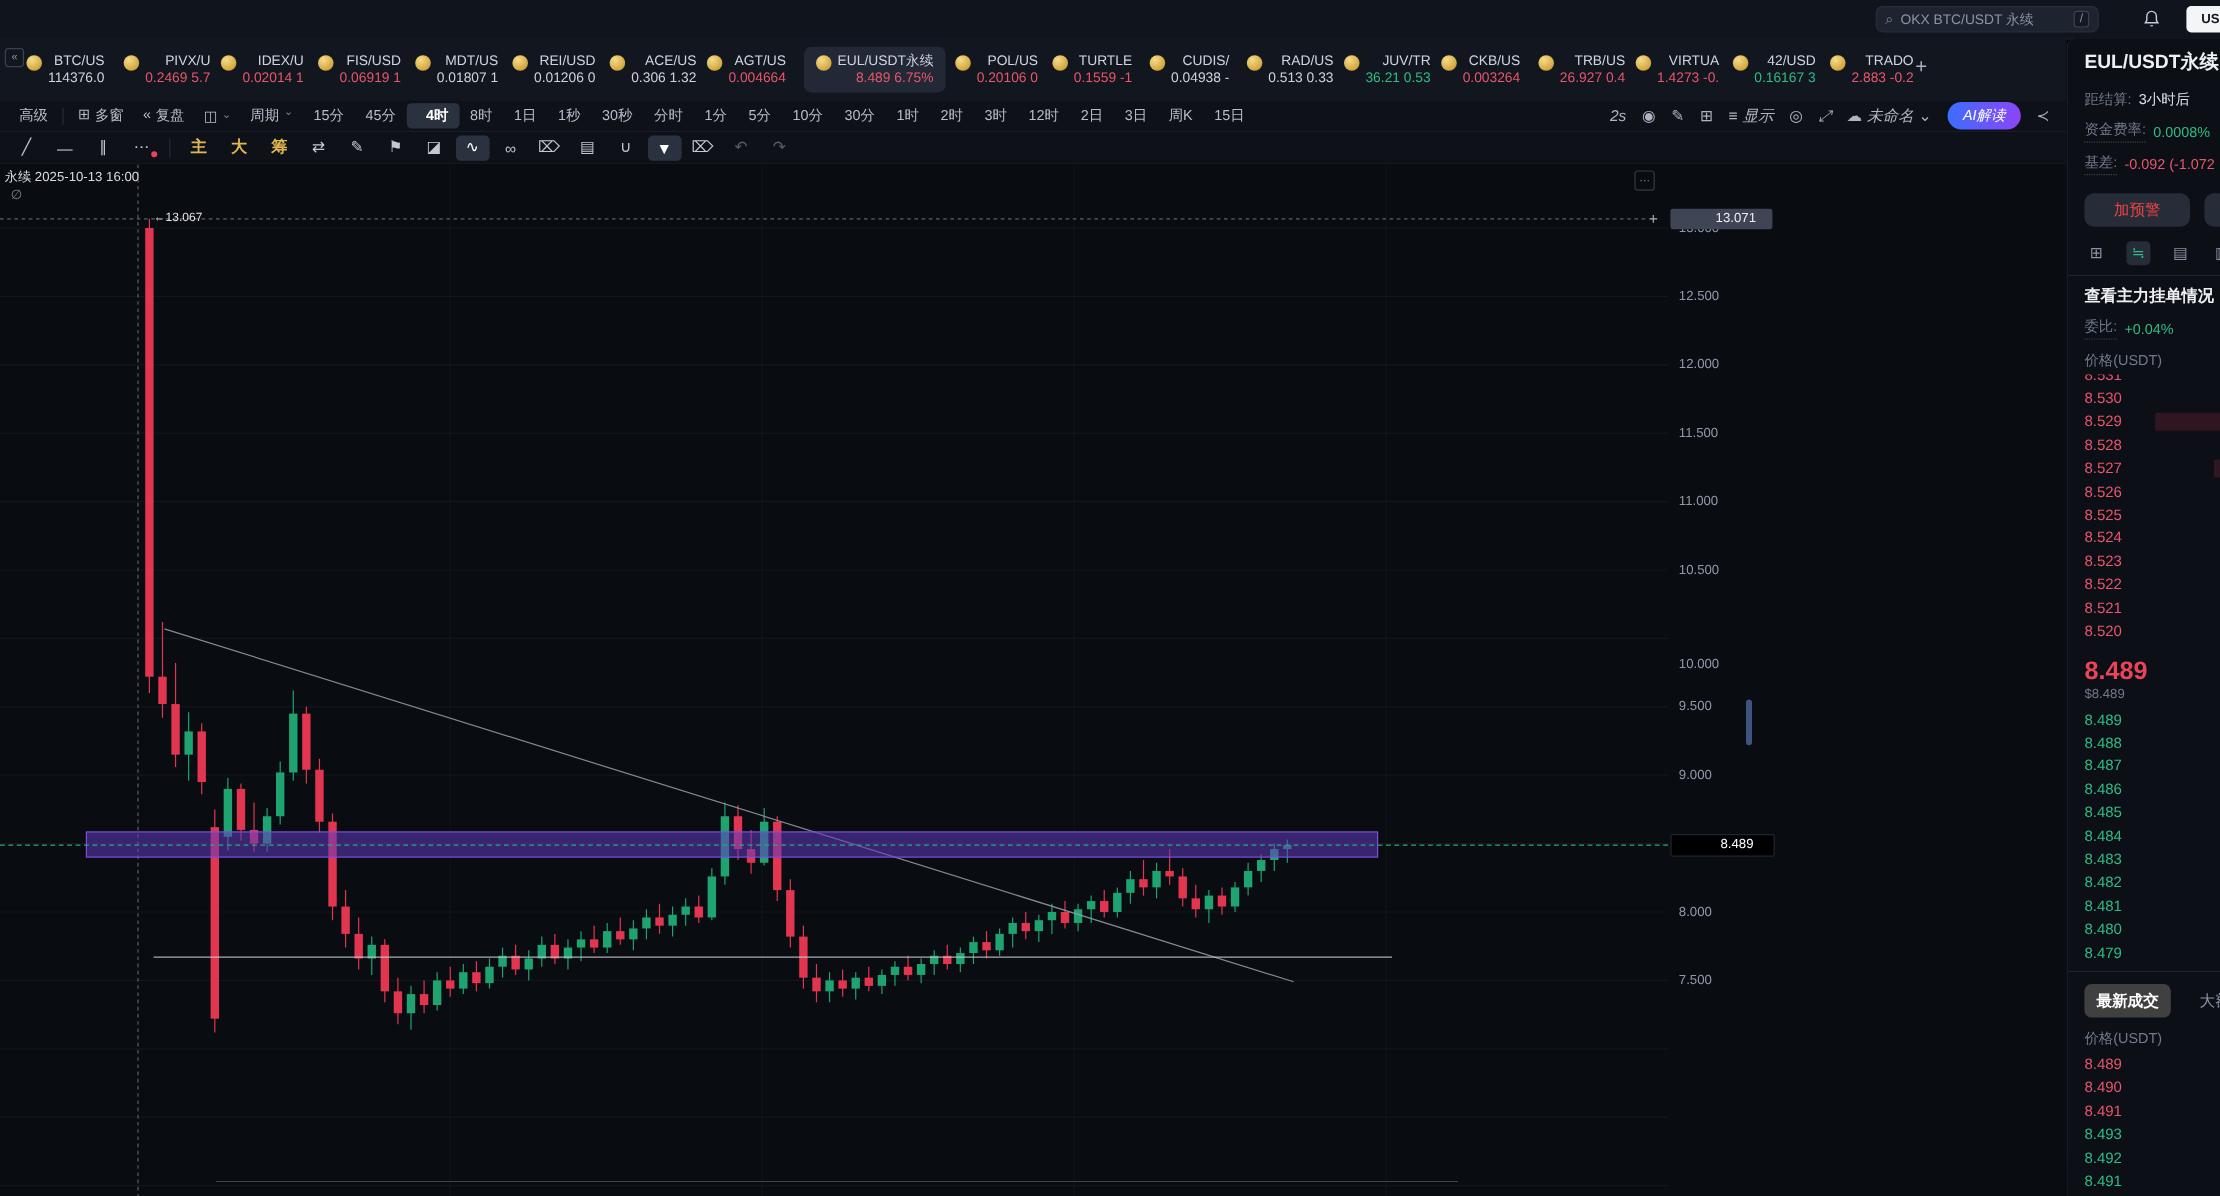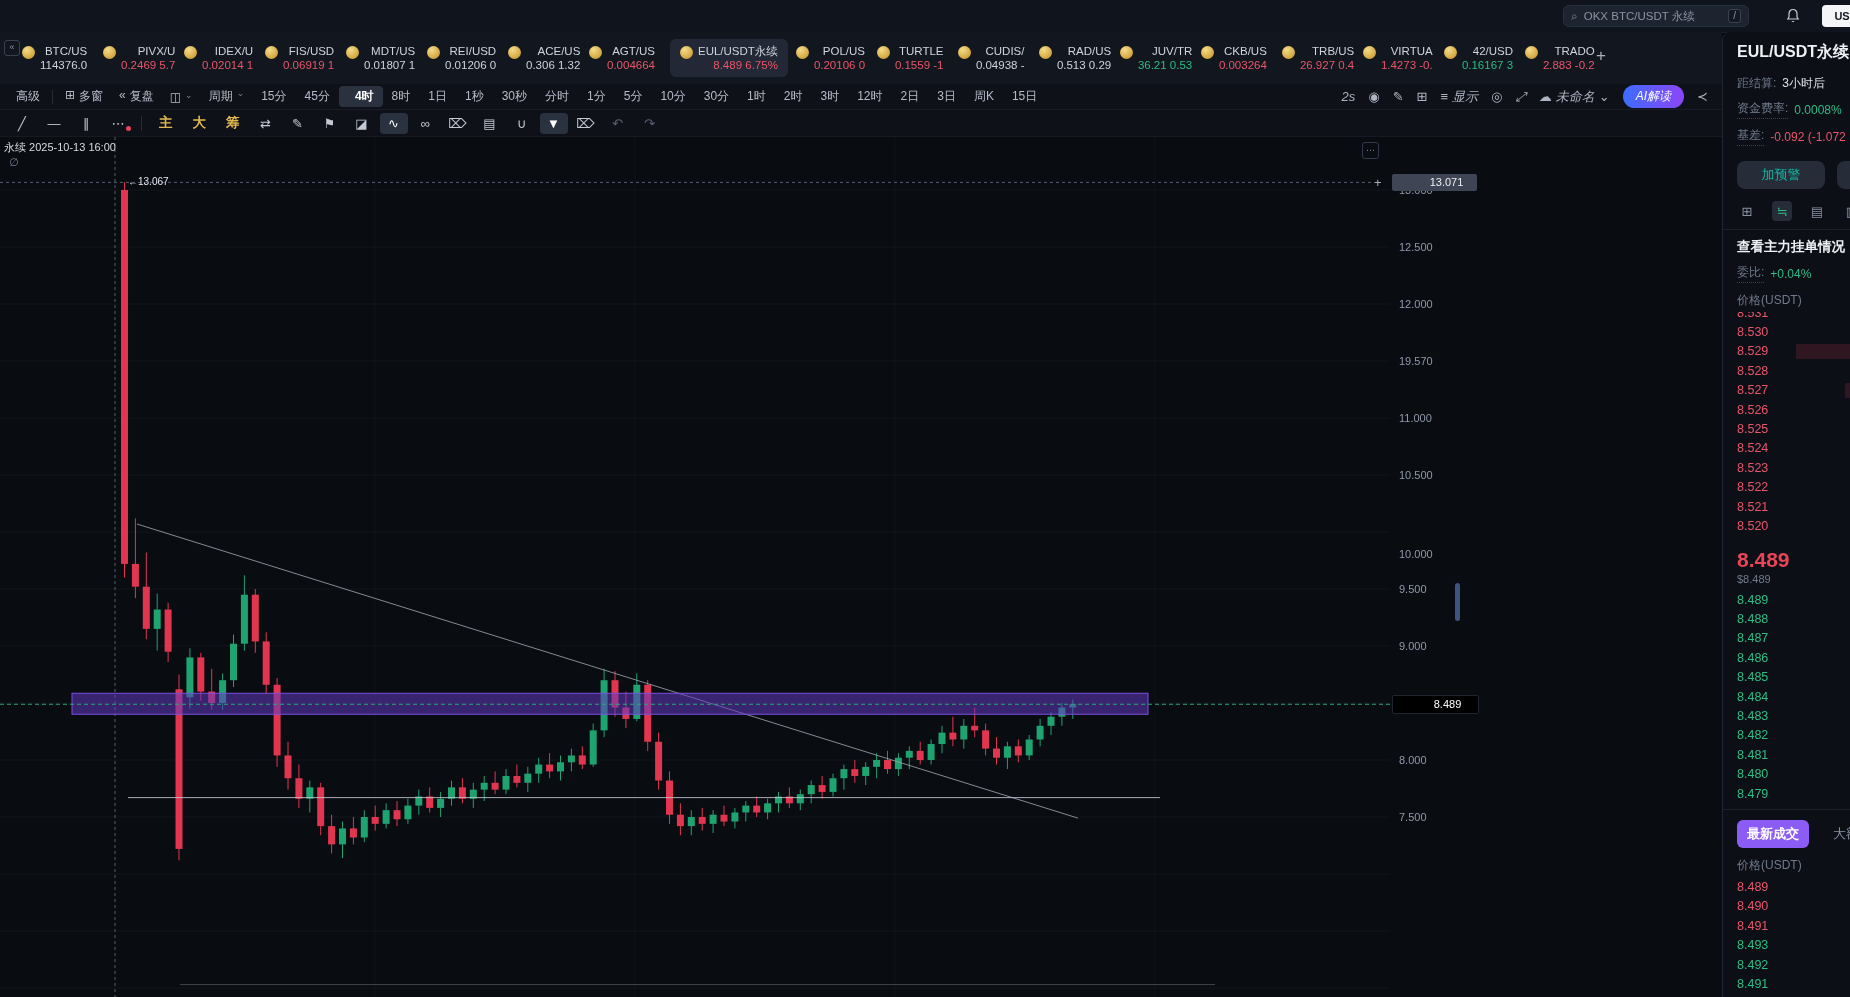--- a/index.html
+++ b/index.html
@@ -71,39 +71,39 @@
   
   .rpanel{position:absolute;left:1722px;top:32px;width:190px;height:965px;background:#0c0f16;
           border-left:1px solid #20262f;border-top-left-radius:8px;box-sizing:border-box;
           padding:8px 0 0 14px;overflow:hidden;}
   .ptitle{font-size:16px;font-weight:bold;color:#eef0f4;margin:2px 0 12px;white-space:nowrap;}
   .stat{display:flex;gap:6px;font-size:12px;margin:8px 0;white-space:nowrap;align-items:center;}
   .slabel{color:#707a8a;}
   .slabel.dot{border-bottom:1px dotted #3c4350;padding-bottom:1px;}
   .sval{color:#dde1e8;}
   .btnrow{display:flex;gap:12px;margin:15px 0 10px;}
-  .pbtn{background:#262c38;color:#14b8a6;font-size:13px;height:28px;min-width:88px;border-radius:8px;
+  .pbtn{background:#262c38;color:#ef4444;font-size:13px;height:28px;min-width:88px;border-radius:8px;
         display:flex;align-items:center;justify-content:center;cursor:pointer;white-space:nowrap;flex:none;padding:0 14px;box-sizing:border-box;}
   .iconrow{display:flex;gap:15px;margin:12px 0 8px;align-items:center;}
   .pic{width:20px;height:20px;display:flex;align-items:center;justify-content:center;color:#8a92a3;
        font-size:13px;border-radius:4px;cursor:pointer;}
   .pic.active{background:#262c38;color:#2dbd85;}
   .pdiv{height:1px;background:#1c222c;margin:6px 0 6px -14px;}
   .oblink{font-size:13.5px;font-weight:bold;color:#eef0f4;margin:8px 0 6px;cursor:pointer;white-space:nowrap;}
   .obhead{display:flex;width:160px;justify-content:space-between;color:#707a8a;font-size:12px;margin:9px 0 3px;white-space:nowrap;}
   .obrow{position:relative;height:19.4px;display:flex;align-items:center;font-size:12.5px;width:176px;cursor:pointer;}
   .obrow .bar{position:absolute;right:0;top:2px;bottom:2px;border-radius:1px;}
   .obrow .pr{position:relative;z-index:2;}
   .asks{overflow:hidden;height:231px;}
   .asks .obrow:first-child{margin-top:-9px;}
   .midprice{font-size:21px;font-weight:bold;color:#ea4458;margin:5px 0 0;}
   .midusd{font-size:11px;color:#707a8a;margin:1px 0 5px;}
   .ttabs{display:flex;gap:14px;align-items:center;margin:10px 0 4px;white-space:nowrap;}
   .ttab{font-size:13px;color:#8a92a3;cursor:pointer;padding:5px 10px;border-radius:6px;flex:none;}
-  .ttab.active{background:#8b5cf6;color:#fff;font-weight:bold;}
+  .ttab.active{background:#404040;color:#fff;font-weight:bold;}
 </style>
 </head>
 <body>
 
 <div class="app">
 
   <div class="topbar">
     <div class="search">
       <span class="mag">⌕</span>
       <span>OKX BTC/USDT 永续</span>
@@ -202,21 +202,21 @@
           <span class="coin"></span>
           <div class="tcol">
             <div class="tsym">CUDIS/</div>
             <div class="tval flat">0.04938 -</div>
           </div>
         </div>
         <div class="tick">
           <span class="coin"></span>
           <div class="tcol">
             <div class="tsym">RAD/US</div>
-            <div class="tval flat">0.513 0.29</div>
+            <div class="tval flat">0.513 0.33</div>
           </div>
         </div>
         <div class="tick">
           <span class="coin"></span>
           <div class="tcol">
             <div class="tsym">JUV/TR</div>
             <div class="tval up">36.21 0.53</div>
           </div>
         </div>
         <div class="tick">
@@ -553,21 +553,21 @@
       </svg>
     <div class="datawin">永续 2025-10-13 16:00</div>
     <div class="eyeoff">∅</div>
     <div class="xprice">←13.067</div>
     <div class="xplus">+</div>
     <div class="chartgear">⋯</div>
     <div class="axis" id="axis">
         <div class="axlbl" style="top: 47px;">13.000</div>
         <div class="axlbl" style="top: 104px;">12.500</div>
         <div class="axlbl" style="top: 161px;">12.000</div>
-        <div class="axlbl" style="top: 218px;">19.570</div>
+        <div class="axlbl" style="top: 218px;">11.500</div>
         <div class="axlbl" style="top: 275px;">11.000</div>
         <div class="axlbl" style="top: 332px;">10.500</div>
         <div class="axlbl" style="top: 411px;">10.000</div>
         <div class="axlbl" style="top: 446px;">9.500</div>
         <div class="axlbl" style="top: 503px;">9.000</div>
         <div class="axlbl" style="top: 617px;">8.000</div>
         <div class="axlbl" style="top: 674px;">7.500</div>
         <div class="axbox top" style="top: 37.362px;">13.071</div>
         <div class="axbox cur" style="top: 558.254px;">8.489</div>
       </div>

